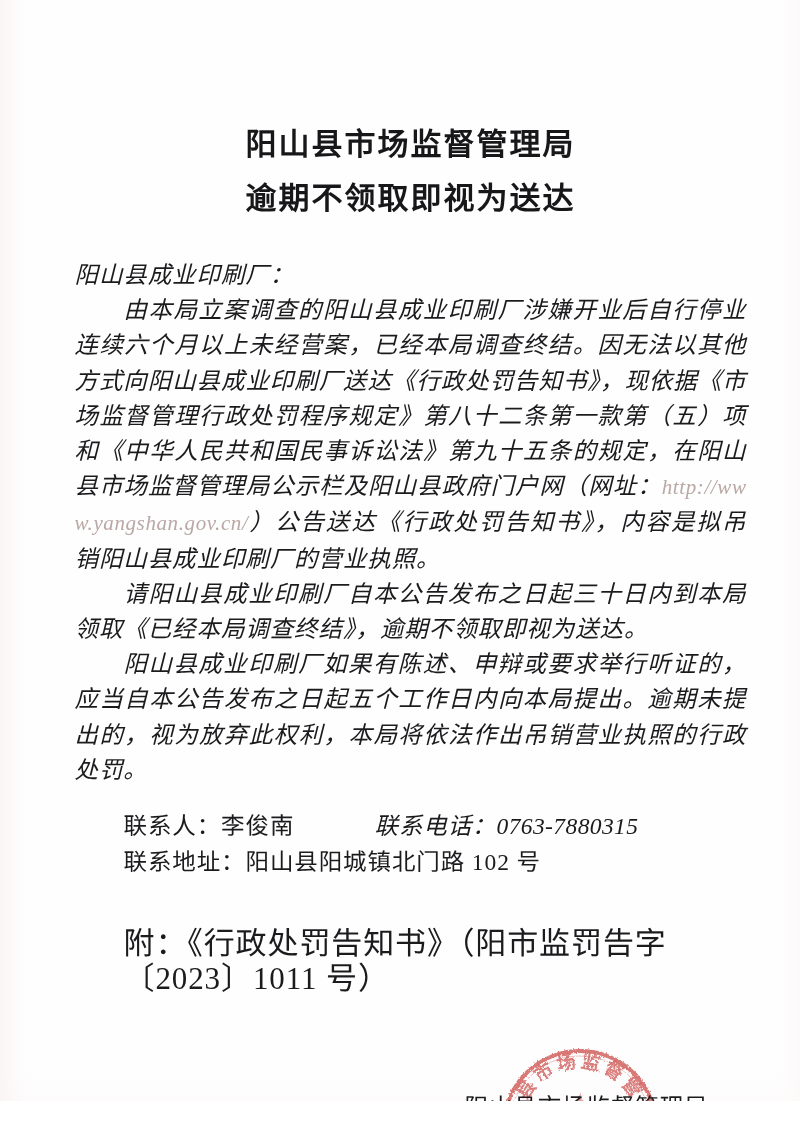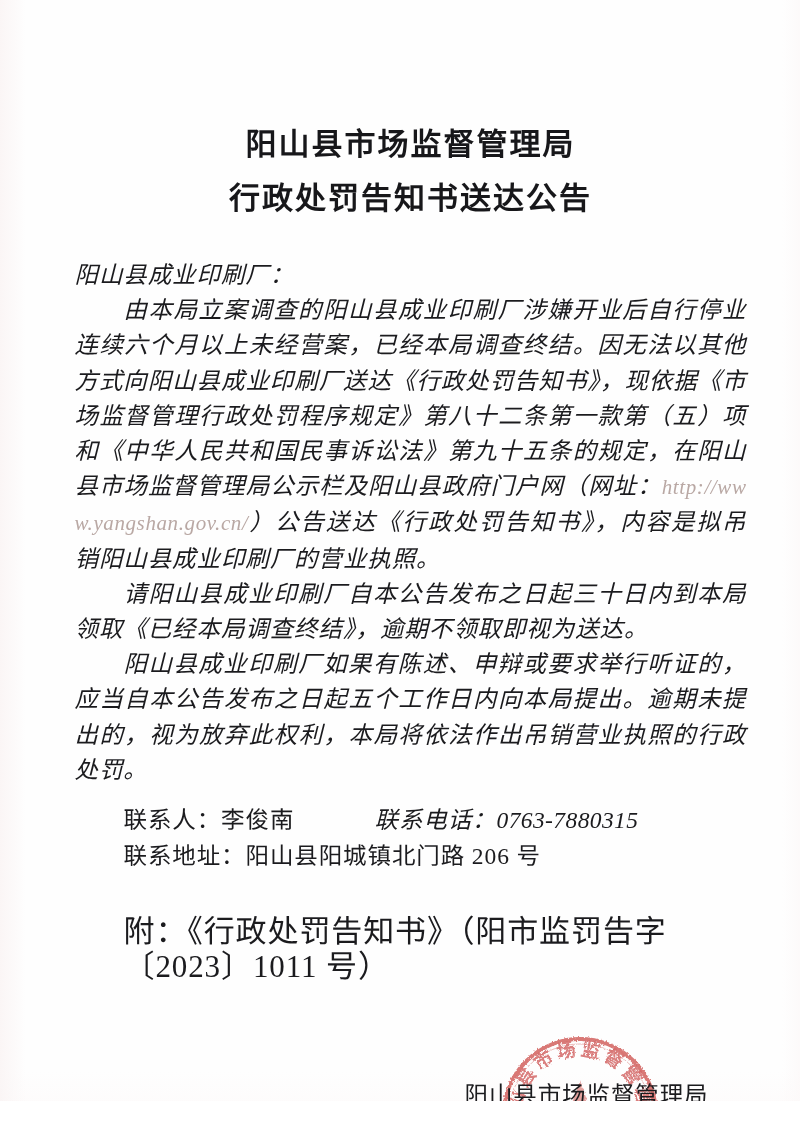--- a/index.html
+++ b/index.html
@@ -77,21 +77,21 @@
   }
   .url {
     color: #b9a8a4;
     font-family: "Liberation Serif", "DejaVu Serif", serif;
     letter-spacing: 0.6px;
     font-size: 21px;
   }
 
   
   .contact-block {
-    margin: 2px auto;
+    margin: 8px auto;
     width: 672px;
     padding-top: 13px;
     color: #1b1b1e;
     font-family: "Liberation Serif", "DejaVu Serif", serif;
     font-size: 23.5px;
     line-height: 35.5px;
     letter-spacing: 0.9px;
   }
   .contact-row {
     display: flex;
@@ -161,40 +161,40 @@
 </head>
 <body>
 
 <div class="page">
   <div class="paper-tint"></div>
 
   <div class="content">
 
     <div class="title-block">
       <div class="doc-title">阳山县市场监督管理局</div>
-      <div class="doc-title">行政处罚告知书送达公告</div>
+      <div class="doc-title">逾期不领取即视为送达</div>
     </div>
 
     <div class="body-block">
 
       <p class="para salutation">阳山县成业印刷厂：</p>
 
       <p class="para indent"><span>由本局立案调查的阳山县成业印刷厂涉嫌开业后自行停业连续六个月以上未经营案，已经本局调查终结。因无法以其他方式向阳山县成业印刷厂送达《行政处罚告知书》，现依据《市场监督管理行政处罚程序规定》第八十二条第一款第（五）项和《中华人民共和国民事诉讼法》第九十五条的规定，在阳山县市场监督管理局公示栏及阳山县政府门户网（网址：</span><span class="url">http://www.yangshan.gov.cn/</span><span>）公告送达《行政处罚告知书》，内容是拟吊销阳山县成业印刷厂的营业执照。</span></p>
 
       <p class="para indent">请阳山县成业印刷厂自本公告发布之日起三十日内到本局领取《已经本局调查终结》，逾期不领取即视为送达。</p>
 
       <p class="para indent">阳山县成业印刷厂如果有陈述、申辩或要求举行听证的，应当自本公告发布之日起五个工作日内向本局提出。逾期未提出的，视为放弃此权利，本局将依法作出吊销营业执照的行政处罚。</p>
     </div>
 
     <div class="contact-block">
       <div class="contact-row">
         <div class="contact-person"><span>联系人：</span><span>李俊南</span></div>
         <div class="contact-phone"><span>联系电话：</span><span class="ascii">0763-7880315</span></div>
       </div>
-      <div class="contact-address"><span>联系地址：</span><span>阳山县阳城镇北门路 206 号</span></div>
+      <div class="contact-address"><span>联系地址：</span><span>阳山县阳城镇北门路 102 号</span></div>
     </div>
 
     <div class="attachment-block"><span>附：</span><span>《行政处罚告知书》（阳市监罚告字〔2023〕1011 号）</span></div>
 
     <div class="sign-area">
 
       <div class="seal">
         <svg width="162" height="162" viewBox="0 0 162 162" aria-hidden="true">
           <defs>
             <path id="sealArcTop" d="M 22,81 A 59,59 0 0 1 140,81" fill="none"></path>

